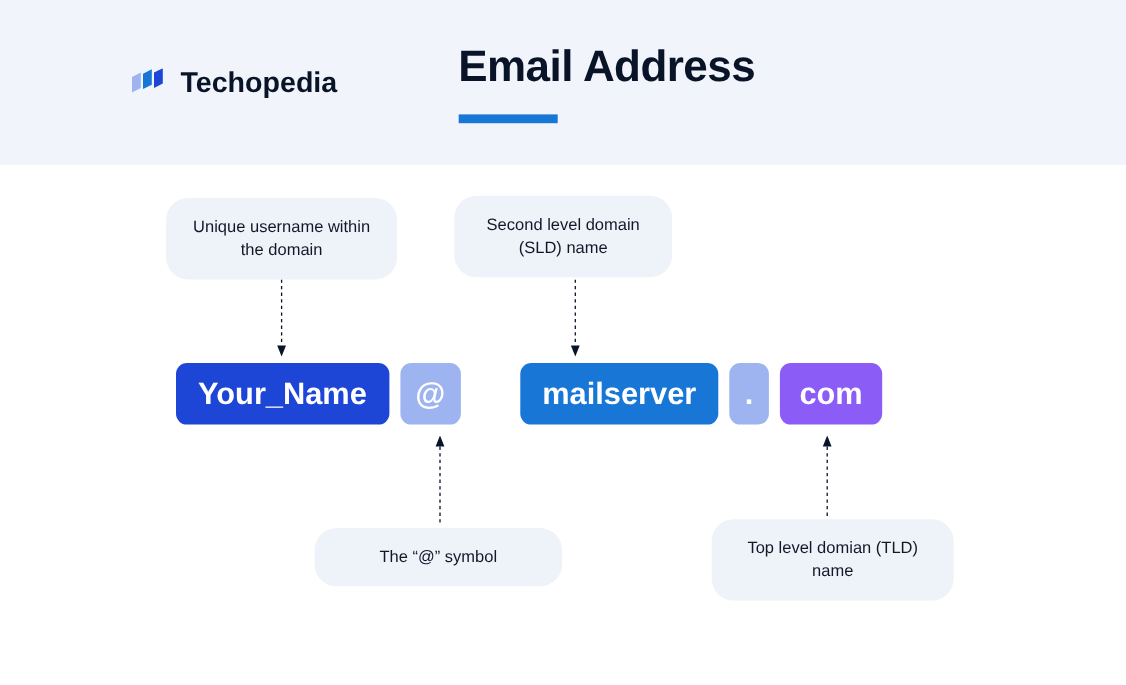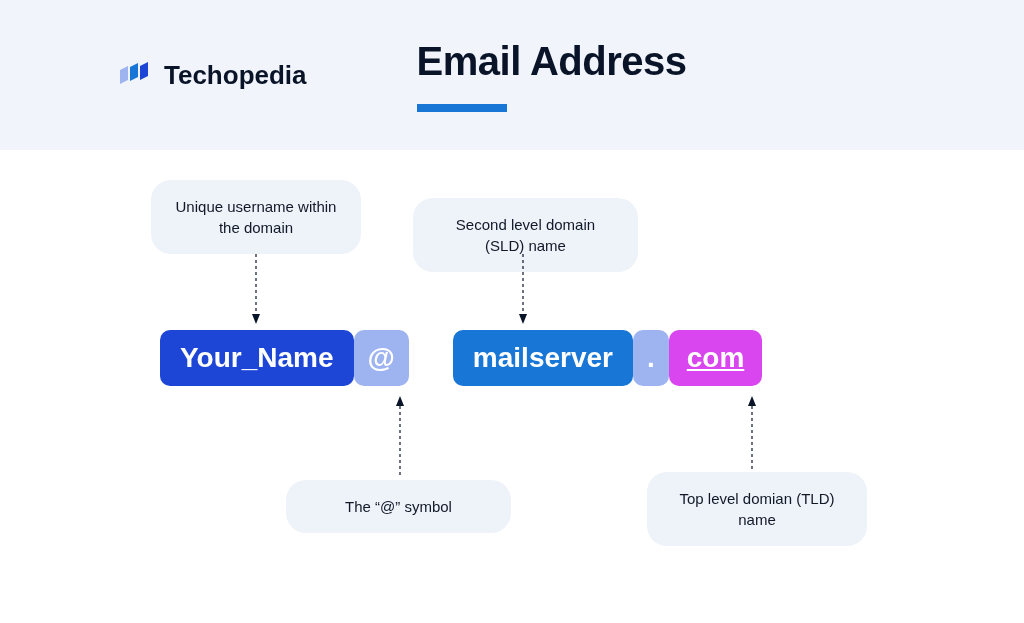--- a/index.html
+++ b/index.html
@@ -58,46 +58,46 @@
       position: absolute;
       background: #eef2f9;
       border-radius: 20px;
       padding: 16px 24px;
       text-align: center;
       color: #111827;
       font-size: 15px;
       line-height: 1.4;
     }
     .lb-username { left: 151px; top: 30px; width: 210px; }
-    .lb-sld { left: 413px; top: 48px; width: 225px; }
+    .lb-sld { left: 413px; top: 28px; width: 198px; }
     .lb-at { left: 286px; top: 330px; width: 225px; }
     .lb-tld { left: 647px; top: 322px; width: 220px; }
     .email-row {
       position: absolute;
       left: 160px;
       top: 180px;
       display: flex;
-      gap: 0;
+      gap: 10px;
       align-items: center;
     }
     .pill {
       border-radius: 10px;
       padding: 12px 20px;
       font-size: 28px;
       font-weight: 700;
       color: #fff;
       display: flex;
       align-items: center;
       justify-content: center;
     }
     .p-user { background: #1e46d6; }
     .p-at { background: #9eb4f0; padding: 12px 14px; }
     .p-server { background: #1776d6; margin-left: 44px; }
     .p-dot { background: #9eb4f0; padding: 12px 14px; }
-    .p-tld { background: #d946ef; padding: 12px 18px; text-decoration: underline; }
+    .p-tld { background: #8b5cf6; padding: 12px 18px; }
     .arrow {
       position: absolute;
     }
   </style>
 </head>
 <body>
 
 <div class="header">
   <div class="logo-wrap">
     <span class="logo-icon">

